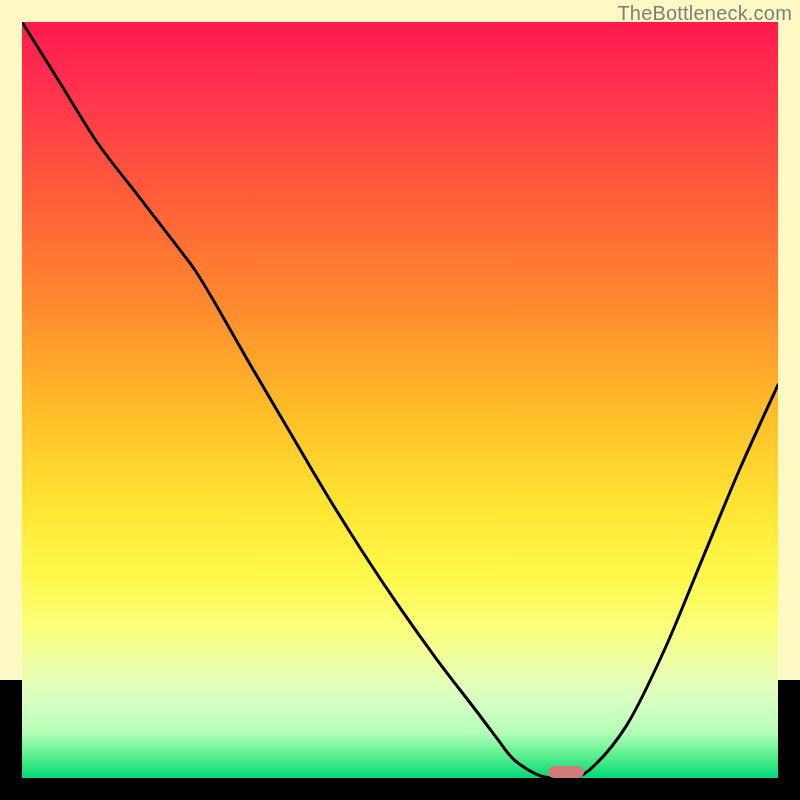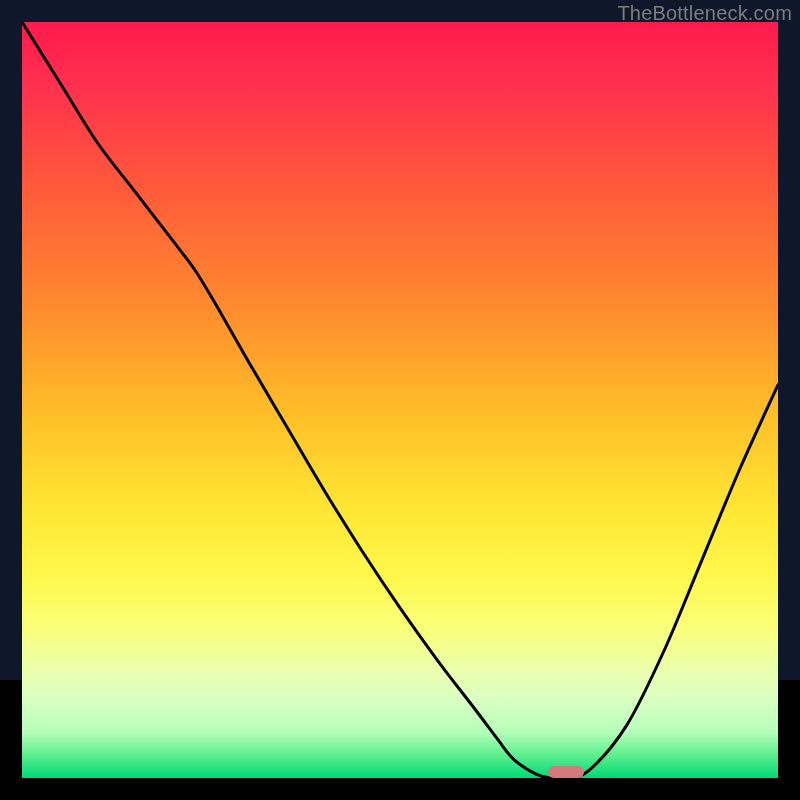--- a/index.html
+++ b/index.html
@@ -8,21 +8,21 @@
     width: 800px;
     height: 800px;
     background: #000;
     font-family: Arial, Helvetica, sans-serif;
     overflow: hidden;
   }
   .outer {
     position: relative;
     width: 800px;
     height: 680px;
-    background: #0f172a;
+    background: #fef9c3;
     text-align: center;
   }
   .plot {
     position: absolute;
     left: 22px;
     top: 22px;
     width: 756px;
     height: 756px;
     background: linear-gradient(to bottom,
       #ff1a4d 0%,

